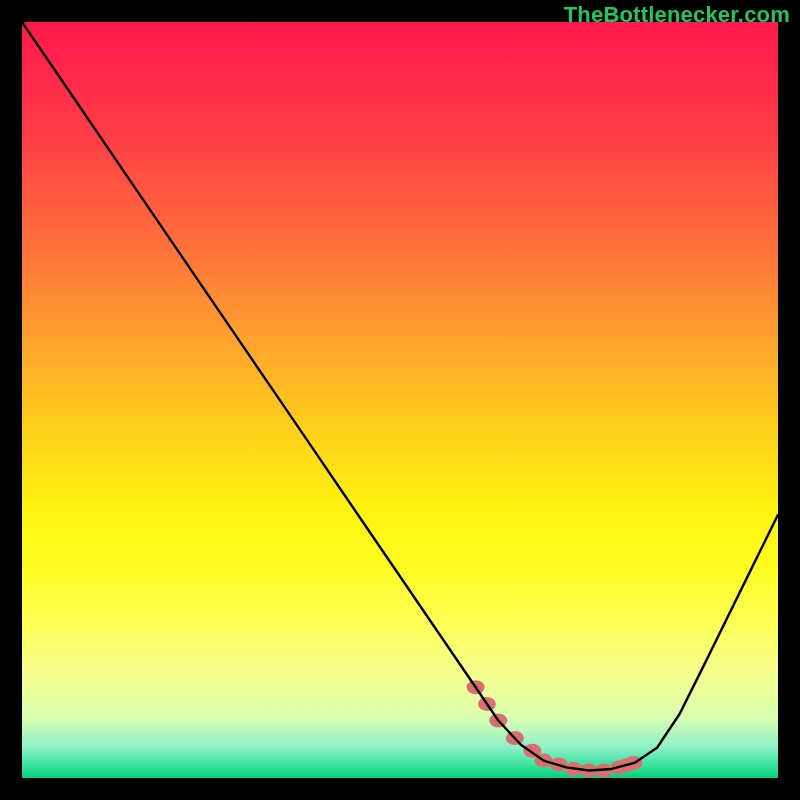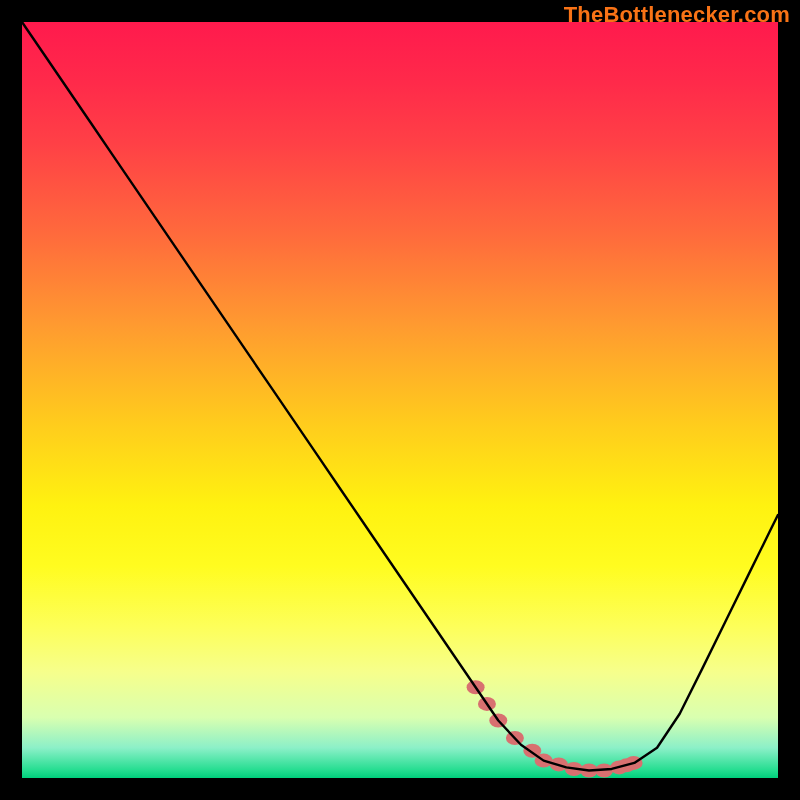--- a/index.html
+++ b/index.html
@@ -55,21 +55,21 @@
     position: absolute;
     left: 0;
     top: 0;
     width: 100%;
     height: 100%;
   }
   .watermark {
     position: absolute;
     top: 2px;
     right: 10px;
-    color: #f97316;
+    color: #22c55e;
     font-size: 22px;
     font-weight: 600;
     letter-spacing: 0.2px;
   }
 </style>
 </head>
 <body>
 
 <div class="frame">
   <div class="plot">

